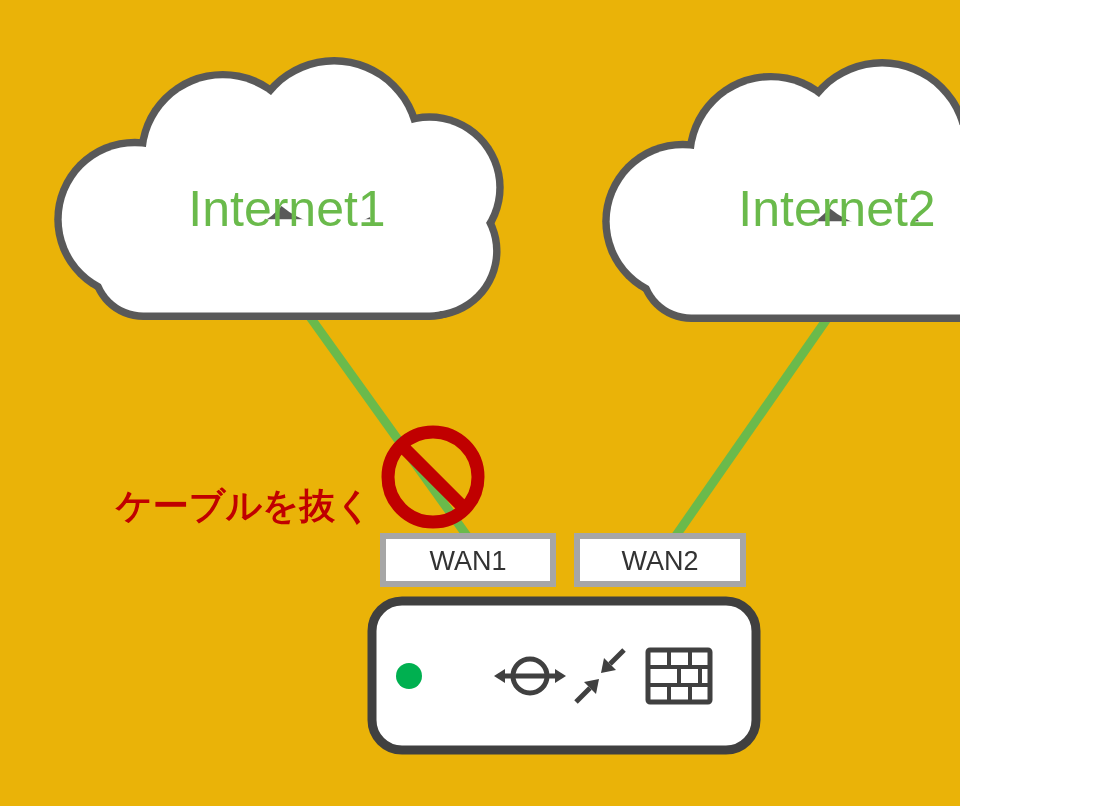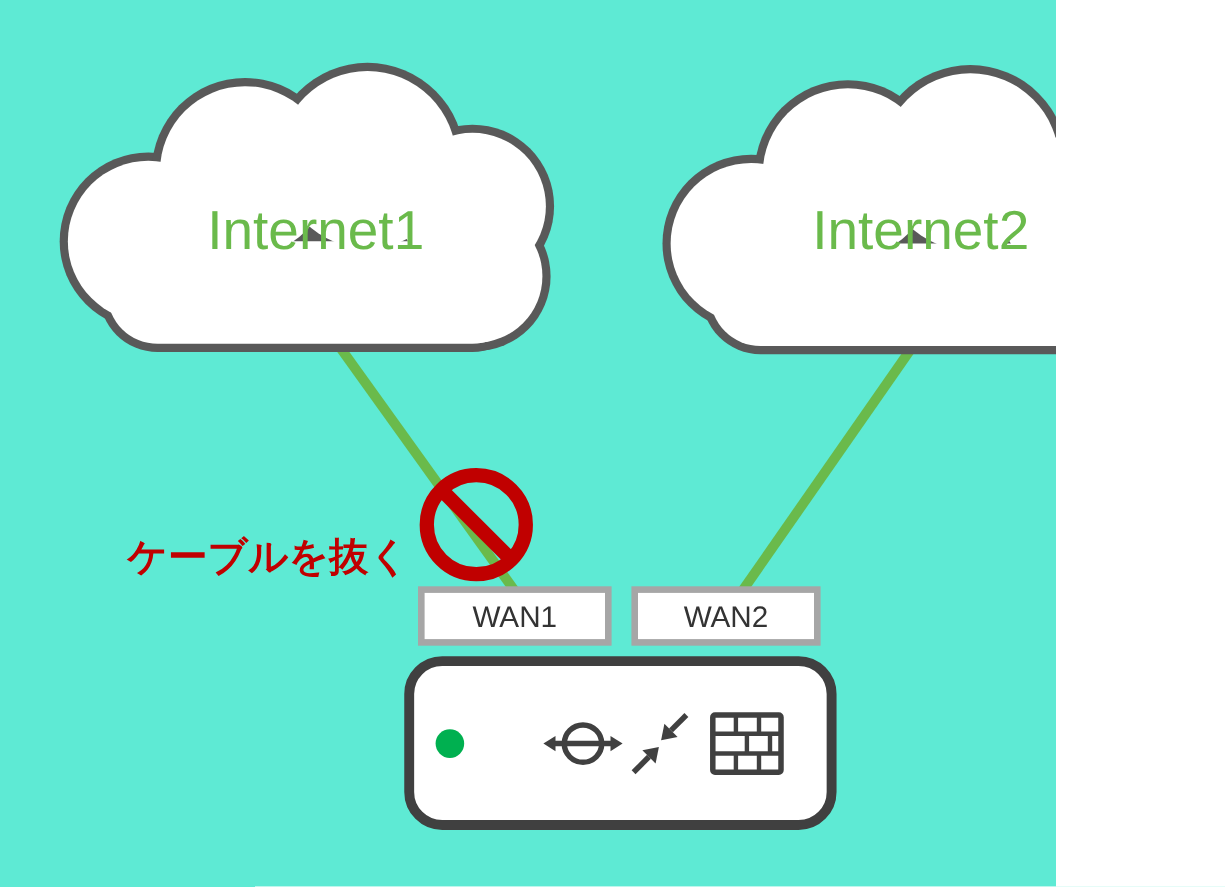--- a/index.html
+++ b/index.html
@@ -1,20 +1,20 @@
 <!DOCTYPE html>
 <html><head>
 <meta charset="utf-8">
 <style>
   html, body { margin: 0; padding: 0; background: #ffffff; }
   .stage {
     position: relative;
     width: 960px;
     height: 806px;
-    background: #5eead4;
+    background: #eab308;
     font-family: "Liberation Sans", sans-serif;
     overflow: hidden;
   }
   svg { display: block; }
   text { font-family: "Liberation Sans", sans-serif; }
   .cloud-label { font-size: 50px; }
   .port-label { font-size: 27px; fill: #333333; }
   .annotation-label { font-size: 36px; font-weight: bold; }
 </style>
 </head>

